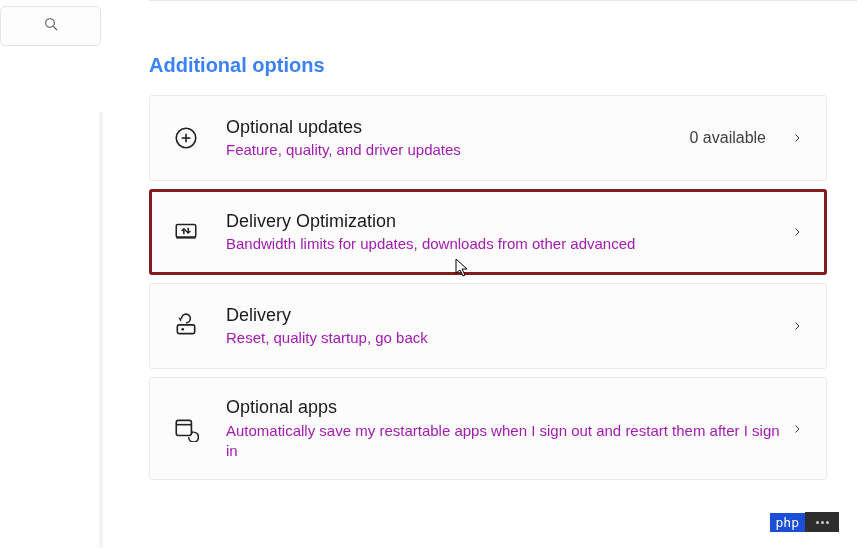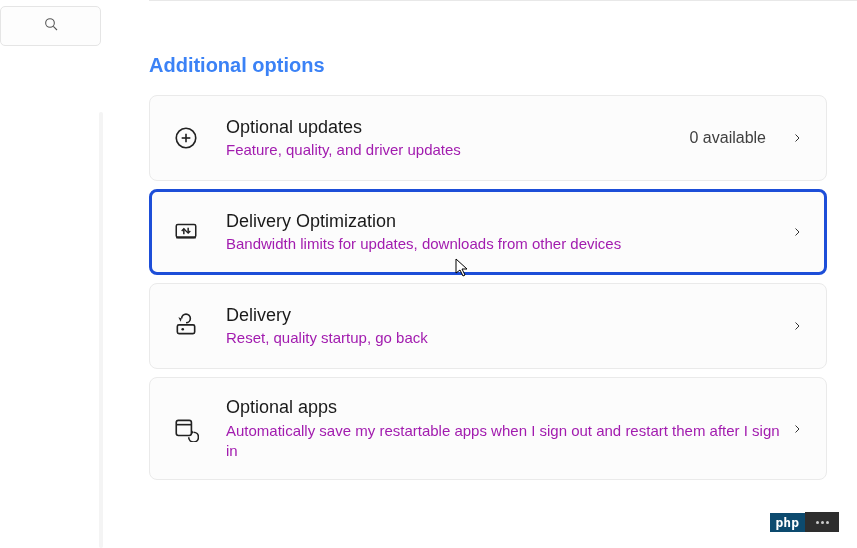--- a/index.html
+++ b/index.html
@@ -48,31 +48,31 @@
     top: 54px;
   }
   .section-title {
     font-size: 20px;
     font-weight: 600;
     color: #3b82f6;
     margin-bottom: 18px;
   }
   .card {
     border: 1px solid #eaeaea;
-    border-radius: 8px;
+    border-radius: 3px;
     background: #fcfcfc;
     display: flex;
     align-items: center;
     padding: 18px 22px;
     margin-bottom: 8px;
     min-height: 86px;
     position: relative;
   }
   .card.highlighted {
-    border: 3px solid #1d4ed8;
+    border: 3px solid #7f1d1d;
     padding: 16px 20px;
   }
   .card-icon {
     width: 28px;
     height: 28px;
     flex: 0 0 28px;
     display: flex;
     align-items: center;
     justify-content: center;
     margin-right: 26px;
@@ -111,24 +111,24 @@
     pointer-events: none;
   }
   .badge {
     position: absolute;
     right: 18px;
     bottom: 16px;
     display: flex;
     align-items: center;
   }
   .badge-red {
-    background: #0c4a6e;
+    background: #1d4ed8;
     color: #fff;
     font-size: 13px;
-    font-weight: 700;
+    font-weight: 400;
     padding: 2px 6px;
     font-family: monospace;
   }
   .badge-dark {
     background: #2e2e2e;
     width: 34px; height: 20px;
     display: flex; align-items: center; justify-content: center;
     gap: 2px;
   }
   .badge-dark span { width: 3px; height: 3px; background:#ccc; border-radius:50%; }
@@ -178,21 +178,21 @@
         <rect x="3" y="5" width="18" height="12" rx="1.5"></rect>
         <line x1="3" y1="17" x2="21" y2="17" stroke-width="2"></line>
         <line x1="10" y1="9" x2="10" y2="14"></line>
           <polyline points="8 11 10 9 12 11" stroke-width="1.2"></polyline>
         <line x1="14" y1="8" x2="14" y2="13"></line>
           <polyline points="12 11 14 13 16 11" stroke-width="1.2"></polyline>
       </svg>
     </div>
     <div class="card-body">
       <div class="card-title">Delivery Optimization</div>
-      <div class="card-sub">Bandwidth limits for updates, downloads from other devices</div>
+      <div class="card-sub">Bandwidth limits for updates, downloads from other advanced</div>
     </div>
     <div class="chevron">
       <svg viewBox="0 0 24 24" fill="none" stroke="#333" stroke-width="2">
           <polyline points="9 5 16 12 9 19"></polyline>
         </svg>
     </div>
   </div>
 
   <div class="card">
     <div class="card-icon">

